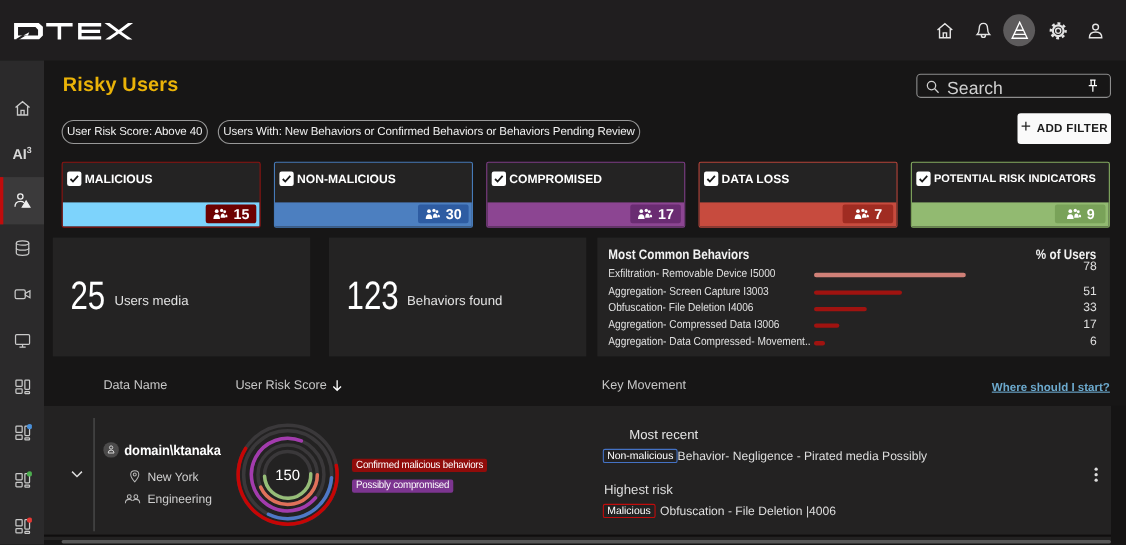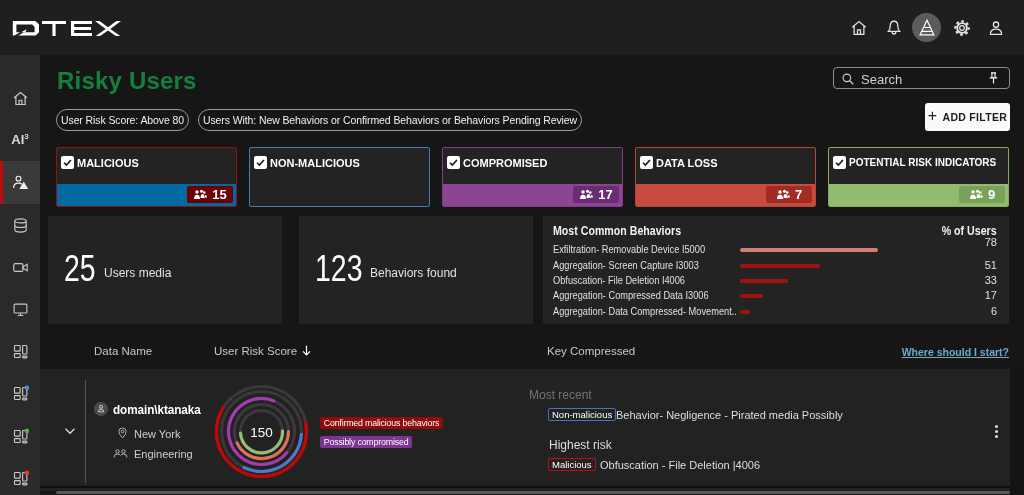--- a/index.html
+++ b/index.html
@@ -4,23 +4,23 @@
 <style>
   * { margin:0; padding:0; box-sizing:border-box; }
   html,body { width:1024px; height:495px; overflow:hidden; background:#171616;
     font-family:"Liberation Sans", sans-serif; }
   .abs { position:absolute; }
   #topbar { position:absolute; left:0; top:0; width:1024px; height:55px; background:#201e1f; }
   #sidebar { position:absolute; left:0; top:55px; width:40px; height:440px; background:#2b2a2b; }
   .sideicon { position:absolute; left:0; width:40px; height:42px; display:flex; align-items:center; justify-content:center; }
   #selbg { position:absolute; left:0; top:106px; width:40px; height:43px; background:#3b3a3b; }
   #selbar { position:absolute; left:0; top:106px; width:3px; height:43px; background:#c00c0c; }
-  .title { position:absolute; left:57px; top:67px; font-size:24px; font-weight:bold; color:#15803d; letter-spacing:.2px; }
+  .title { position:absolute; left:57px; top:67px; font-size:18px; font-weight:bold; color:#eab308; letter-spacing:.2px; }
   #search { position:absolute; left:833px; top:67px; width:177px; height:22px; border:1px solid #8d8d8d; border-radius:4px; }
-  #search .ph { position:absolute; left:27px; top:4px; font-size:13px; color:#cfcfcf; }
+  #search .ph { position:absolute; left:27px; top:4px; font-size:16px; color:#cfcfcf; }
   .chip { position:absolute; top:109px; height:22px; border:1px solid #989898; border-radius:11px;
      color:#f0f0f0; font-size:10.5px; letter-spacing:-0.1px; white-space:nowrap; display:flex; align-items:center; justify-content:center; }
   #addfilter { position:absolute; left:925px; top:103px; width:85px; height:28px; background:#fafafa;
      border-radius:3px; color:#1c1c1c; font-size:10.5px; font-weight:bold; letter-spacing:.3px;
      display:flex; align-items:center; justify-content:center; }
   .card { position:absolute; top:147px; width:181px; height:60px; border-radius:2px; border:1px solid; background:#242323; overflow:hidden; }
   .card .cb { position:absolute; left:4px; top:8px; width:13px; height:13px; background:#fff; border-radius:2px; display:flex; align-items:center; justify-content:center; }
   .card .lbl { position:absolute; left:20px; top:9px; font-size:11px; font-weight:bold; color:#fff; letter-spacing:0; white-space:nowrap; }
   .card .strip { position:absolute; left:0; bottom:0; width:100%; height:22px; }
   .card .badge { position:absolute; right:3px; bottom:3px; height:17px; min-width:46px; border-radius:2px;
@@ -156,51 +156,62 @@
   <svg class="abs" style="left:7px;top:4px" width="14" height="14" viewBox="0 0 24 24" fill="none" stroke="#cfcfcf" stroke-width="2">
     <circle cx="10" cy="10" r="6.5"></circle>
       <path d="M15 15 L21 21"></path>
   </svg>
   <span class="ph">Search</span>
   <svg class="abs" style="left:152px;top:3px" width="15" height="15" viewBox="0 0 24 24" fill="none" stroke="#fff" stroke-width="1.8">
     <path d="M8 3 H16 M9.5 3 V11 M14.5 3 V11 M6 11 H18 M12 11 V20"></path>
   </svg>
 </div>
 
-<div class="chip" style="left:56px;width:133px">User Risk Score: Above 80</div>
+<div class="chip" style="left:56px;width:133px">User Risk Score: Above 40</div>
 <div class="chip" style="left:198px;width:384px">Users With: New Behaviors or Confirmed Behaviors or Behaviors Pending Review</div>
 
 <div id="addfilter"><span style="font-size:16px;font-weight:normal;margin-right:5px;margin-top:-2px">+</span>ADD FILTER</div>
 
 <div class="card" style="left:56px;border-color:#8d1412">
   <div class="cb">
       <svg width="11" height="11" viewBox="0 0 24 24" fill="none" stroke="#1a1a1a" stroke-width="3.6">
         <path d="M4.5 12.5 L9.5 17.5 L19.5 6.5"></path>
       </svg>
     </div>
   <div class="lbl">MALICIOUS</div>
-  <div class="strip" style="background:#0369a1">
+  <div class="strip" style="background:#7dd3fc">
     <div class="badge" style="background:#6c0100">
       <svg width="14" height="11" viewBox="0 0 28 22" fill="#fff" style="margin-right:5px">
         <circle cx="8" cy="6" r="3.4"></circle>
           <circle cx="17" cy="4.5" r="3"></circle>
           <circle cx="22.5" cy="7" r="2.6"></circle>
         <path d="M2 20 Q2 11.5 8 11.5 Q14 11.5 14 20 Z"></path>
         <path d="M15 18 Q15.3 10 19 10 Q23 10 23.5 18 Z"></path>
         <path d="M23 17 Q23.5 12 25.5 12 Q27.8 12 28 17 Z"></path>
       </svg>15</div>
   </div>
 </div>
 <div class="card" style="left:249px;border-color:#467ab8">
   <div class="cb">
       <svg width="11" height="11" viewBox="0 0 24 24" fill="none" stroke="#1a1a1a" stroke-width="3.6">
         <path d="M4.5 12.5 L9.5 17.5 L19.5 6.5"></path>
       </svg>
     </div>
   <div class="lbl">NON-MALICIOUS</div>
+  <div class="strip" style="background:#4c7fc0">
+    <div class="badge" style="background:#2e5ca2">
+      <svg width="14" height="11" viewBox="0 0 28 22" fill="#fff" style="margin-right:5px">
+        <circle cx="8" cy="6" r="3.4"></circle>
+          <circle cx="17" cy="4.5" r="3"></circle>
+          <circle cx="22.5" cy="7" r="2.6"></circle>
+        <path d="M2 20 Q2 11.5 8 11.5 Q14 11.5 14 20 Z"></path>
+        <path d="M15 18 Q15.3 10 19 10 Q23 10 23.5 18 Z"></path>
+        <path d="M23 17 Q23.5 12 25.5 12 Q27.8 12 28 17 Z"></path>
+      </svg>30</div>
+  </div>
 </div>
 <div class="card" style="left:442px;border-color:#7e3d86">
   <div class="cb">
       <svg width="11" height="11" viewBox="0 0 24 24" fill="none" stroke="#1a1a1a" stroke-width="3.6">
         <path d="M4.5 12.5 L9.5 17.5 L19.5 6.5"></path>
       </svg>
     </div>
   <div class="lbl">COMPROMISED</div>
   <div class="strip" style="background:#8c4592">
     <div class="badge" style="background:#6a2c72">
@@ -279,21 +290,21 @@
   <span class="mcv" style="right:12px;top:58px">33</span>
   <span class="mcv" style="right:12px;top:73px">17</span>
   <span class="mcv" style="right:12px;top:89px">6</span>
 </div>
 
 <span class="hdrtxt" style="left:94px;top:345px">Data Name</span>
 <span class="hdrtxt" style="left:214px;top:345px">User Risk Score</span>
 <svg class="abs" style="left:300px;top:344px" width="13" height="13" viewBox="0 0 24 24" fill="none" stroke="#fff" stroke-width="2.2">
   <path d="M12 3 V20 M5.5 13.5 L12 20 L18.5 13.5"></path>
 </svg>
-<span class="hdrtxt" style="left:547px;top:345px">Key Compressed</span>
+<span class="hdrtxt" style="left:547px;top:345px">Key Movement</span>
 <span class="abs" style="right:15px;top:346px;font-size:10.5px;font-weight:bold;color:#6ca9cd;text-decoration:underline;white-space:nowrap">Where should I start?</span>
 
 <div id="row"></div>
 <div id="rightgutter"></div>
 <svg class="abs" style="left:64px;top:426px" width="12" height="10" viewBox="0 0 24 20" fill="none" stroke="#dcdcdc" stroke-width="2.6">
   <path d="M3 5.5 L12 14.5 L21 5.5"></path>
 </svg>
 <div class="abs" style="left:85px;top:380px;width:1px;height:103px;background:#555"></div>
 
 <div class="abs" style="left:94px;top:402px;width:13.5px;height:13.5px;border-radius:50%;background:#4b4a4a"></div>
@@ -328,21 +339,21 @@
     <path stroke="#a23bad" d="M75.8 71.7 A33 33 0 1 1 62.9 19.9"></path>
     <path stroke="#e0705a" d="M77.5 50.5 A27 27 0 0 1 26 61.9"></path>
     <path stroke="#96bd78" d="M71.5 49.8 A21 21 0 0 1 29.5 52"></path>
   </g>
   <text x="50.5" y="55.5" fill="#fff" font-size="13.5" font-family="Liberation Sans" text-anchor="middle">150</text>
 </svg>
 
 <div class="tag" style="left:320px;top:417px;background:#900c0a">Confirmed malicious behaviors</div>
 <div class="tag" style="left:320px;top:435.5px;background:#7c3590">Possibly compromised</div>
 
-<span class="abs rowtxt" style="left:529px;top:388px;font-size:12px;color:#737373">Most recent</span>
+<span class="abs rowtxt" style="left:572px;top:388px;font-size:12px;color:#e5e5e5">Most recent</span>
 <div class="otag" style="left:548px;top:408px;border-color:#4472c4">Non-malicious</div>
 <span class="abs rowtxt" style="left:616px;top:409px">Behavior- Negligence - Pirated media Possibly</span>
 <span class="abs rowtxt" style="left:549px;top:438px;font-size:12px;color:#dcdcdc">Highest risk</span>
 <div class="otag" style="left:548px;top:458px;border-color:#c00c0c">Malicious</div>
 <span class="abs rowtxt" style="left:600px;top:459px">Obfuscation - File Deletion |4006</span>
 
 <div class="abs" style="left:995px;top:425px;width:3px;height:3px;background:#ddd;border-radius:50%;box-shadow:0 5px 0 #ddd, 0 10px 0 #ddd"></div>
 
 <div class="abs" style="left:40px;top:488px;width:970px;height:3.2px;background:#232222"></div>
 <div id="scrollx"></div>

